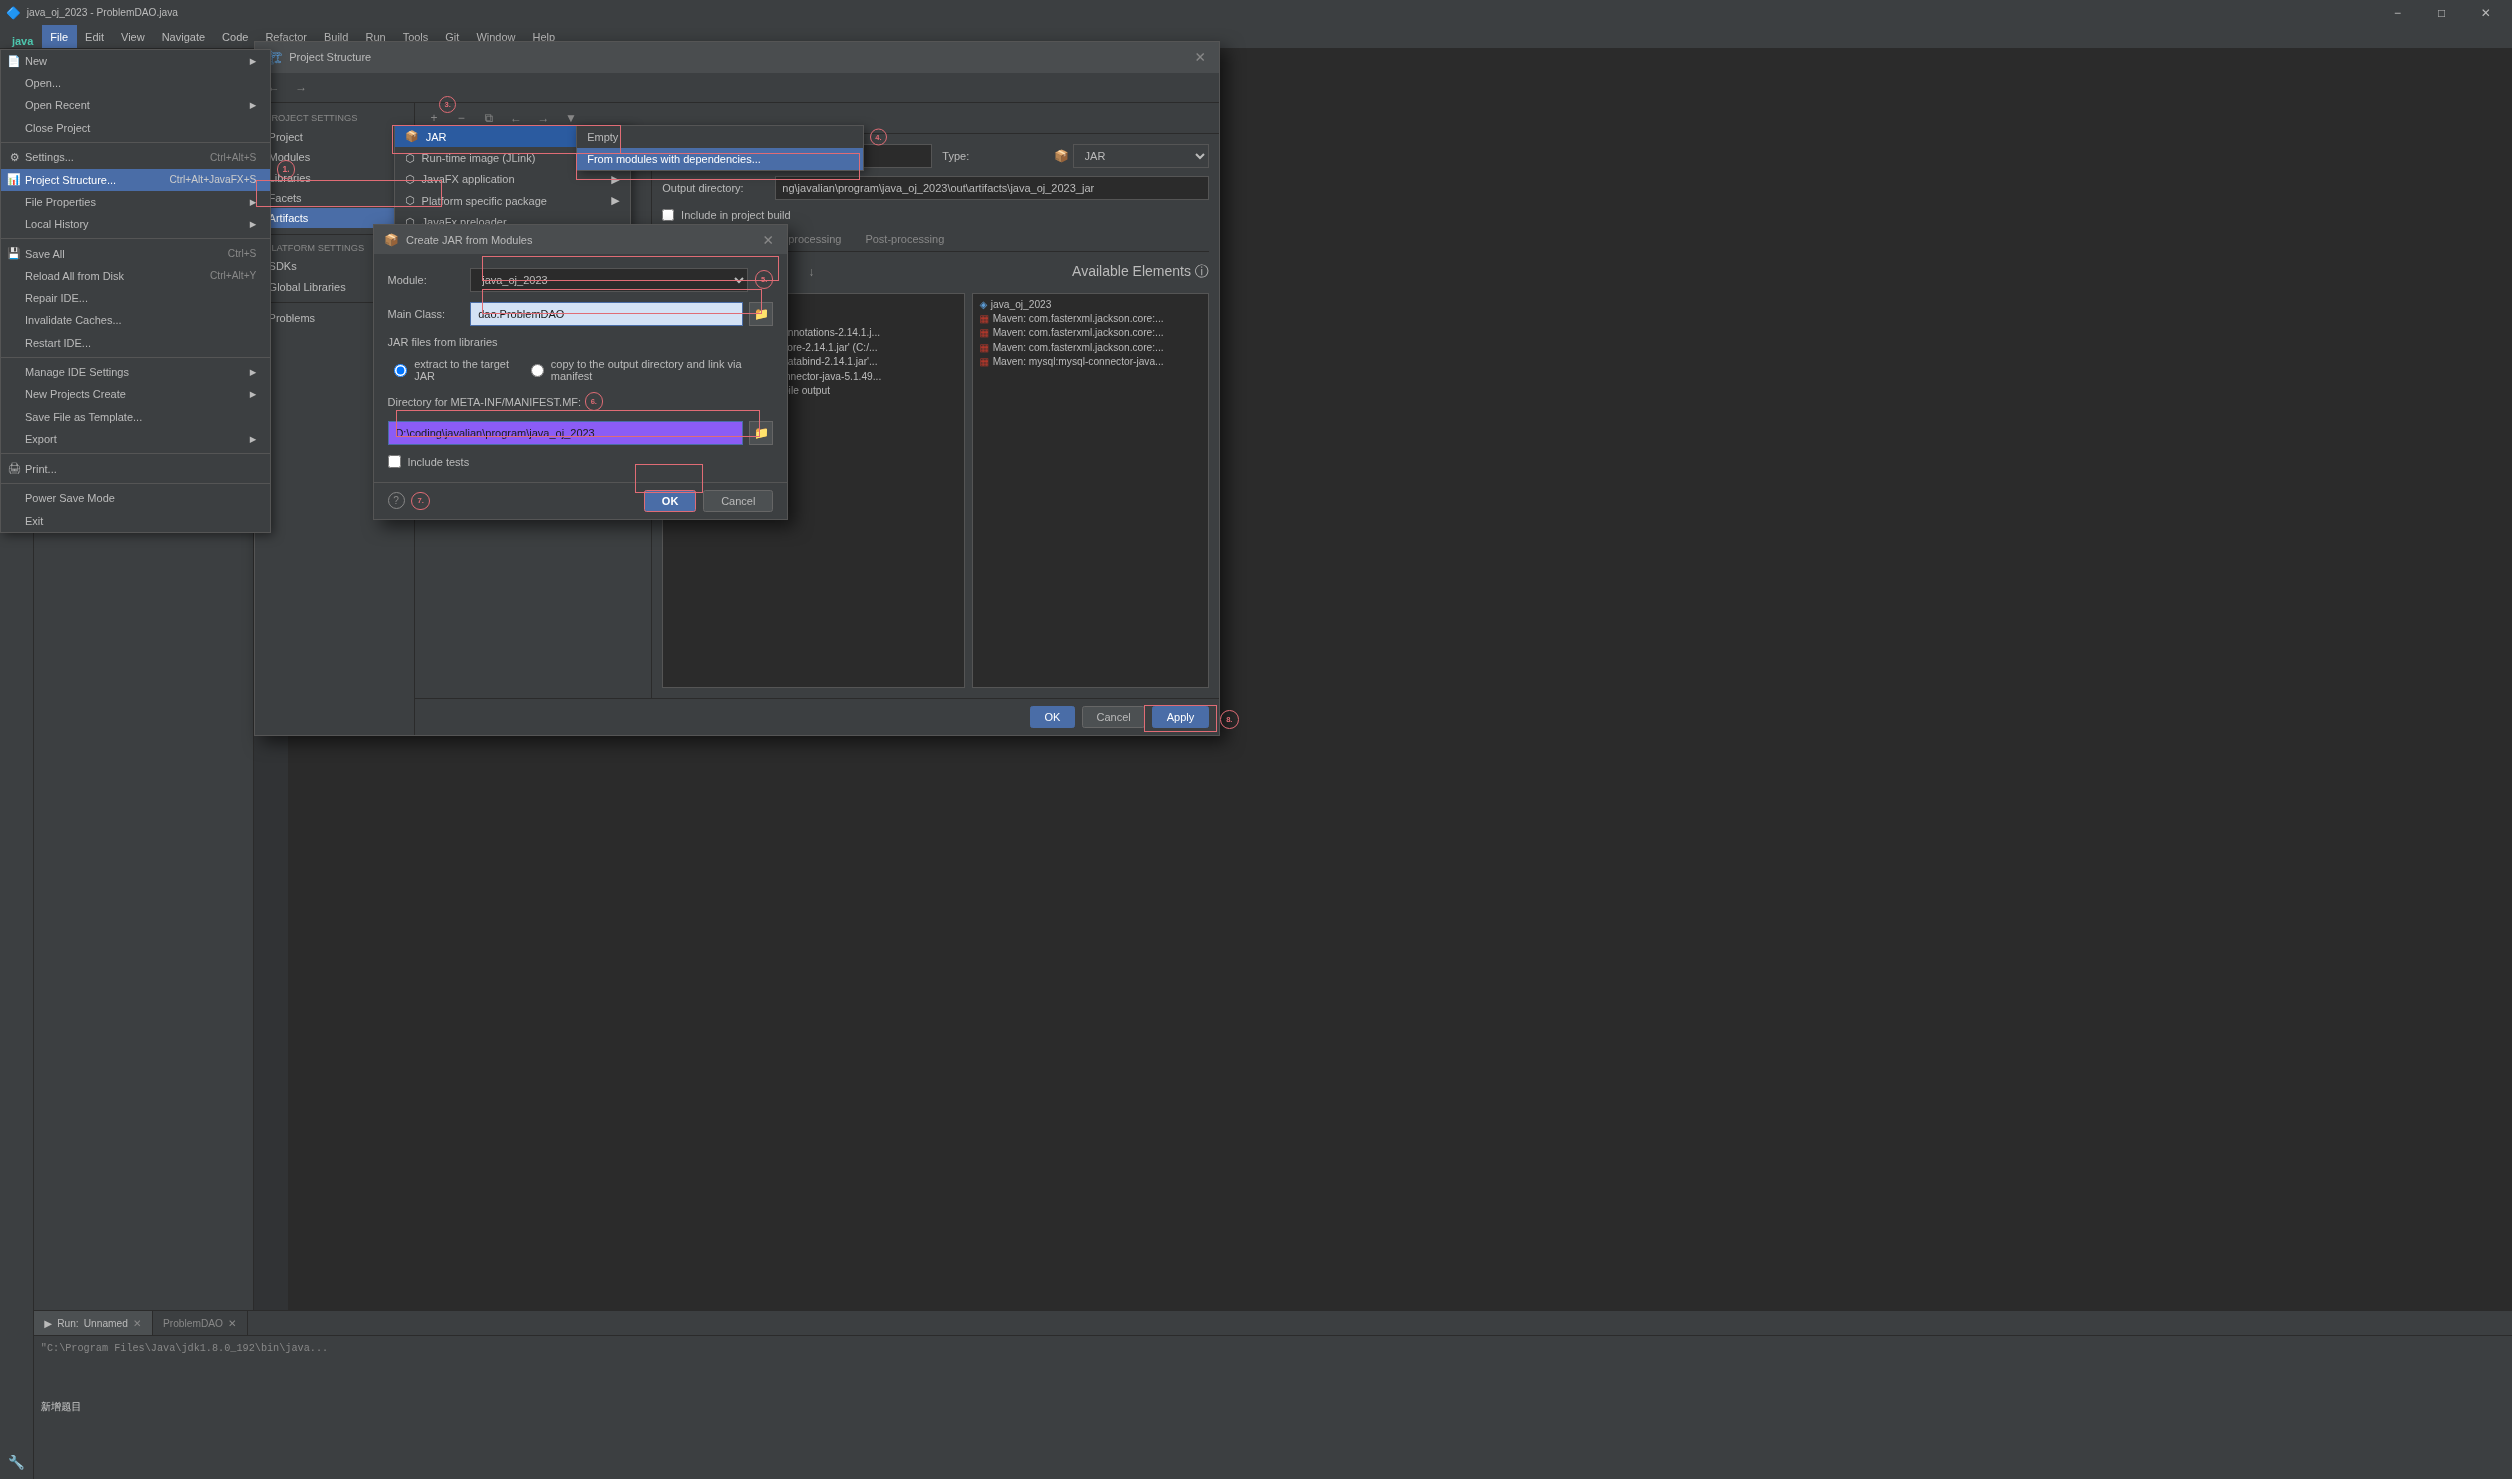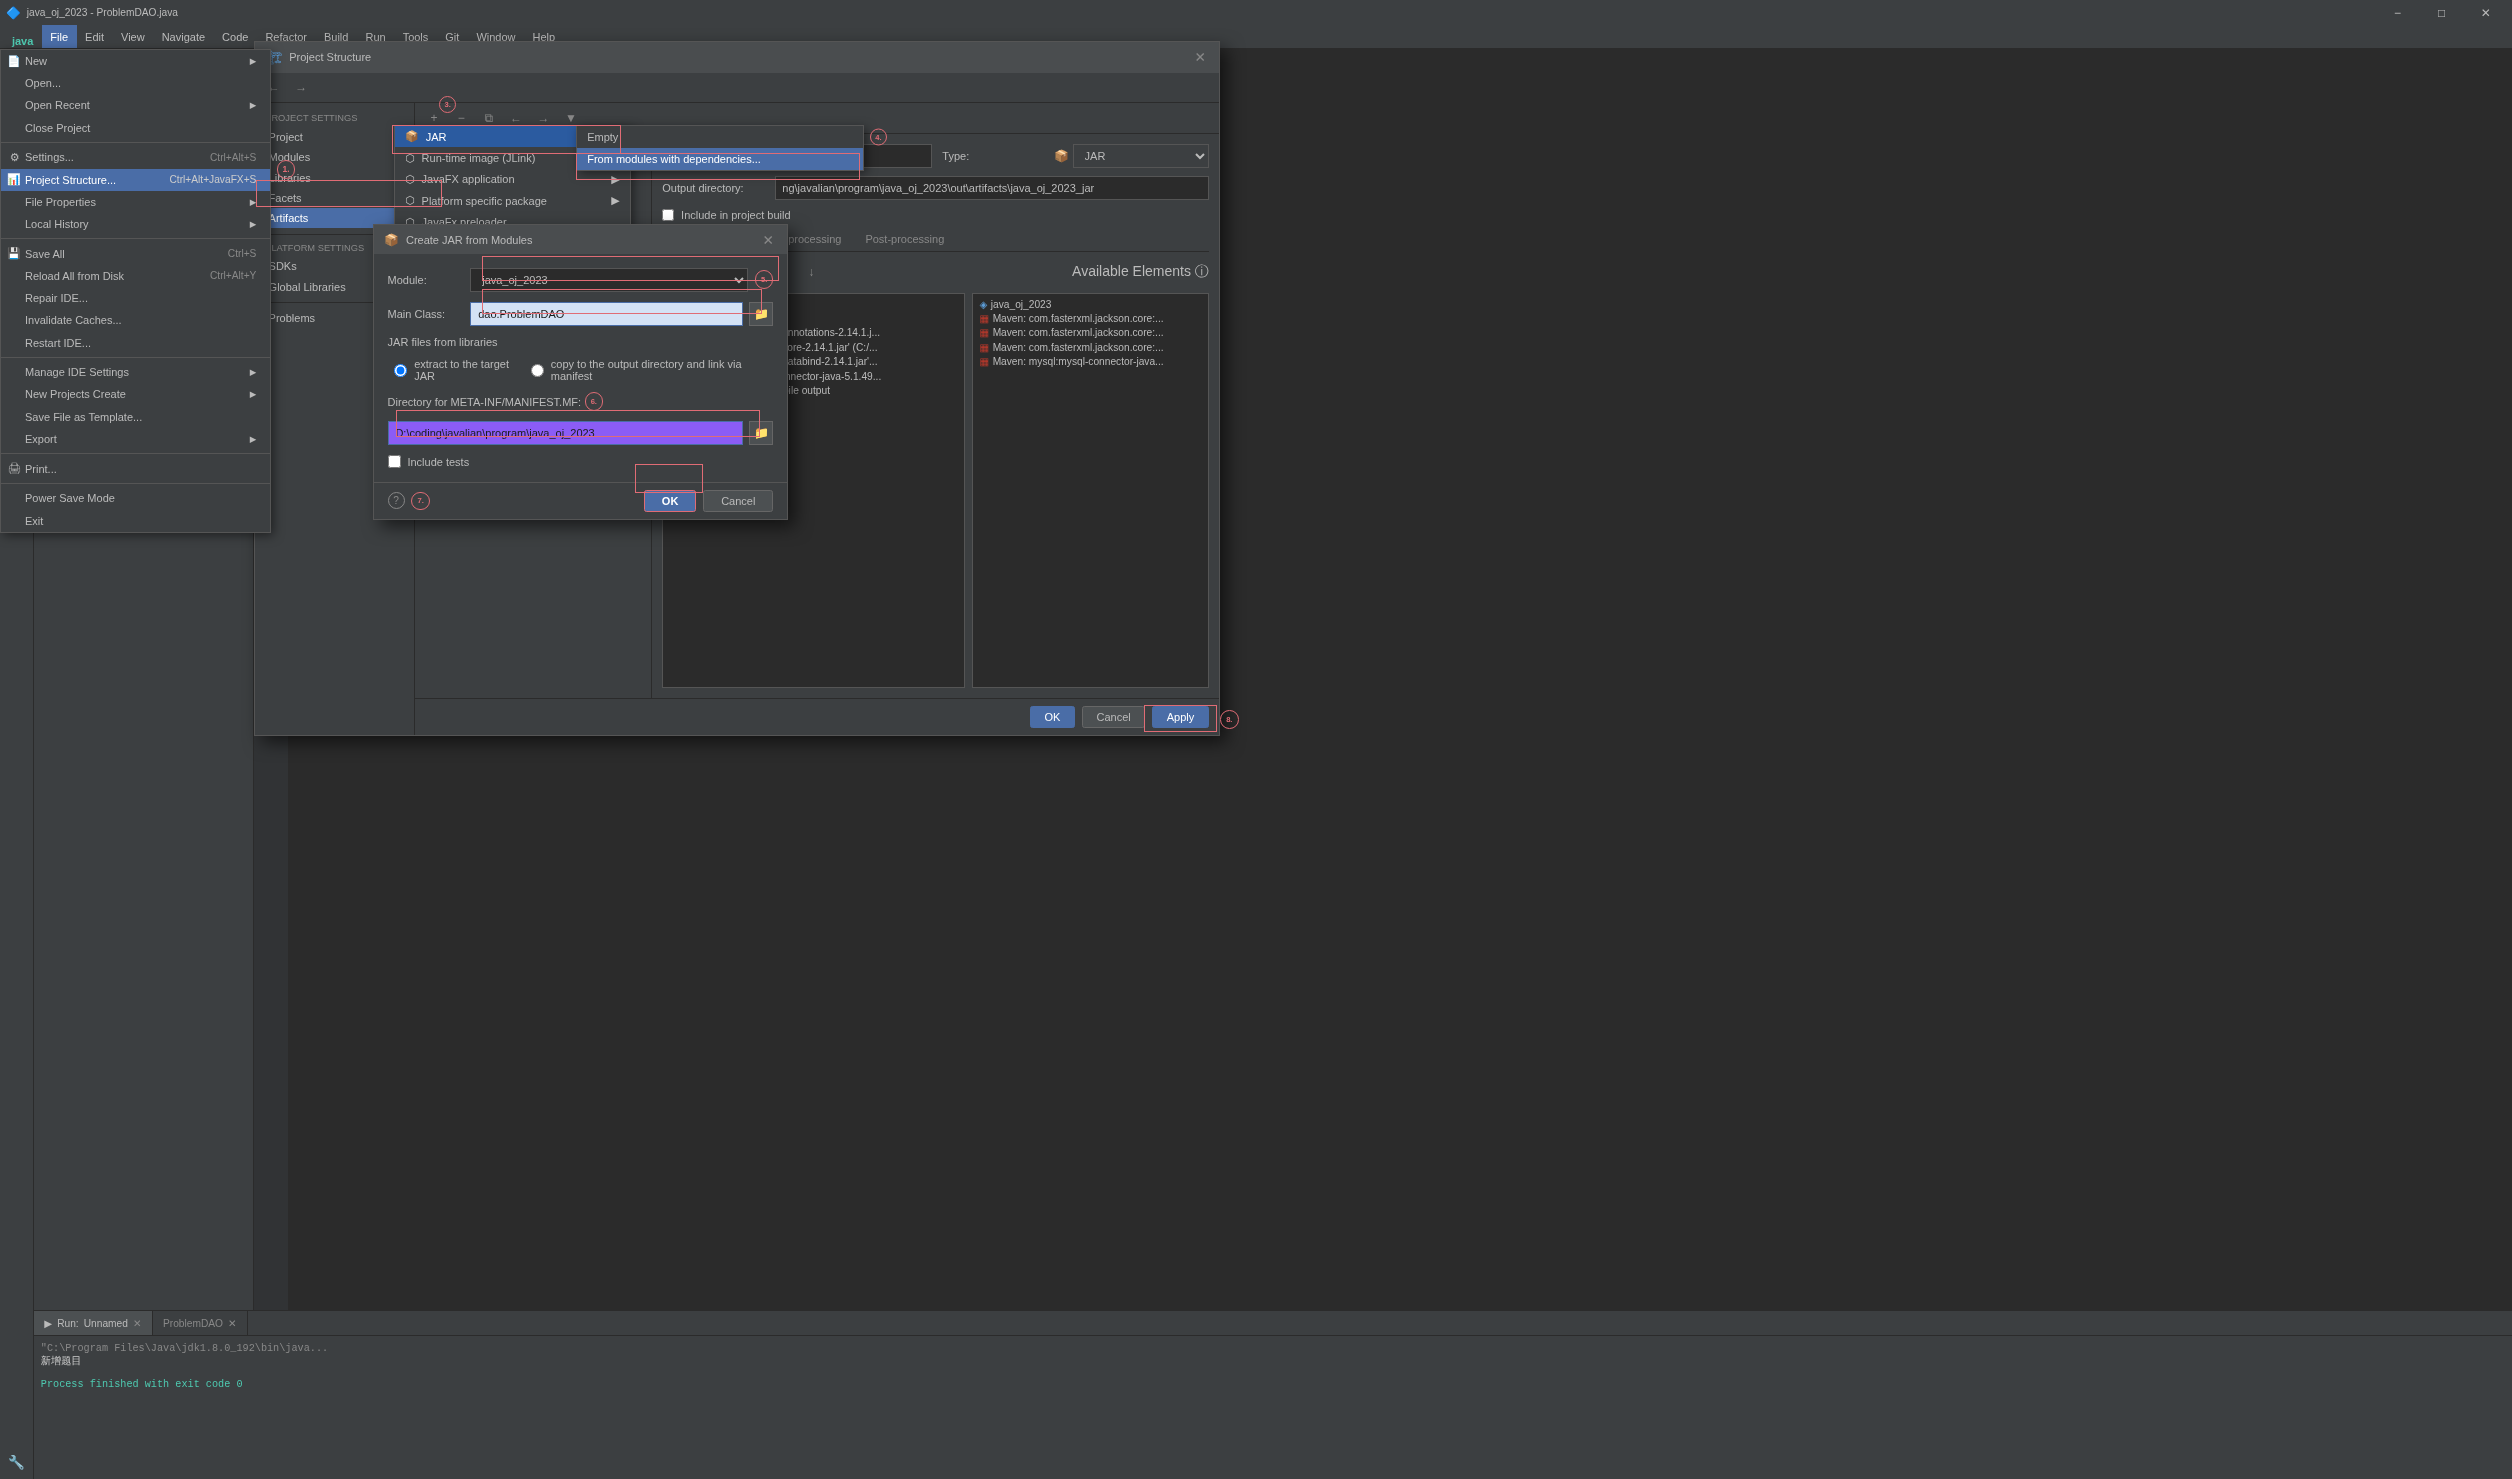--- a/index.html
+++ b/index.html
@@ -610,21 +610,21 @@
       color: #888;
       border-right: 0.8px solid #2b2b2b;
     }
     .bottom-tab.active { background: #4c5052; color: #bbbbbb; }
     .bottom-content {
       padding: 6.8px;
       font-size: 10.2px;
       color: #4ec9b0;
       font-family: 'Courier New', monospace;
     }
-    .run-text-line { color: #cccccc; }
+    .run-text-line { color: #cccccc; margin-top: 46px; }
     .run-text-gray { color: #888; }
     .run-text-green { color: #4ec9b0; }
 
     
     .project-panel {
       position: absolute;
       top: 49px;
       left: 34px;
       width: 220px;
       bottom: 169px;
@@ -816,21 +816,20 @@
     </div>
     <div class="bottom-tab">
       <span>ProblemDAO</span>
       <span style="cursor:pointer; color:#888;">✕</span>
     </div>
   </div>
   <div class="bottom-content">
     <div class="run-text-gray">"C:\Program Files\Java\jdk1.8.0_192\bin\java...</div>
     <div class="run-text-line">新增题目</div>
     <div>&nbsp;</div>
-    <div class="run-text-green">Process finished with exit code 0</div>
   </div>
 </div>
 
 <div class="file-menu-overlay">
   <div class="file-menu-item">
     <span class="menu-icon">📄</span>
     <span>New</span>
     <span class="file-menu-arrow">▶</span>
   </div>
   <div class="file-menu-item">

